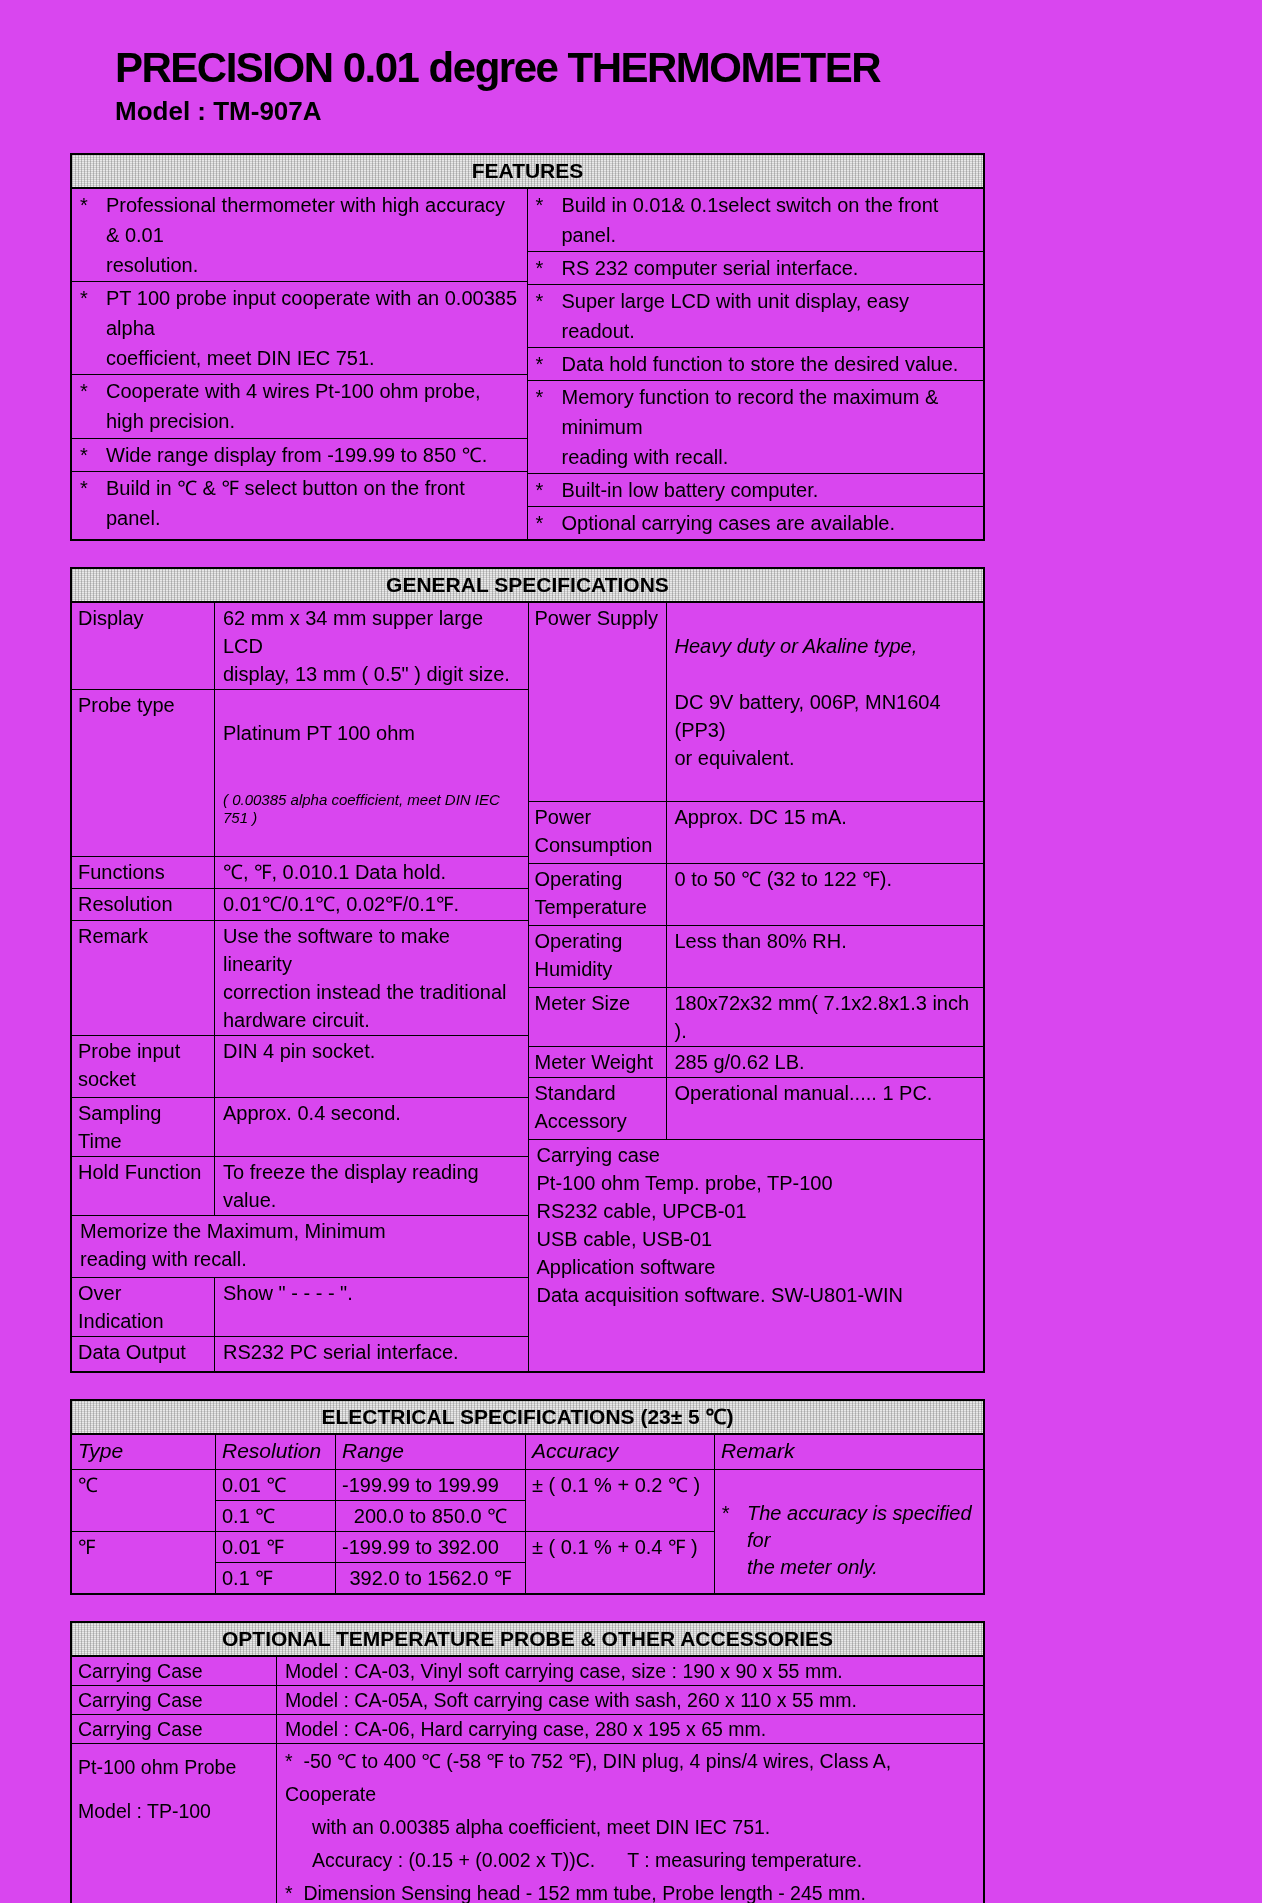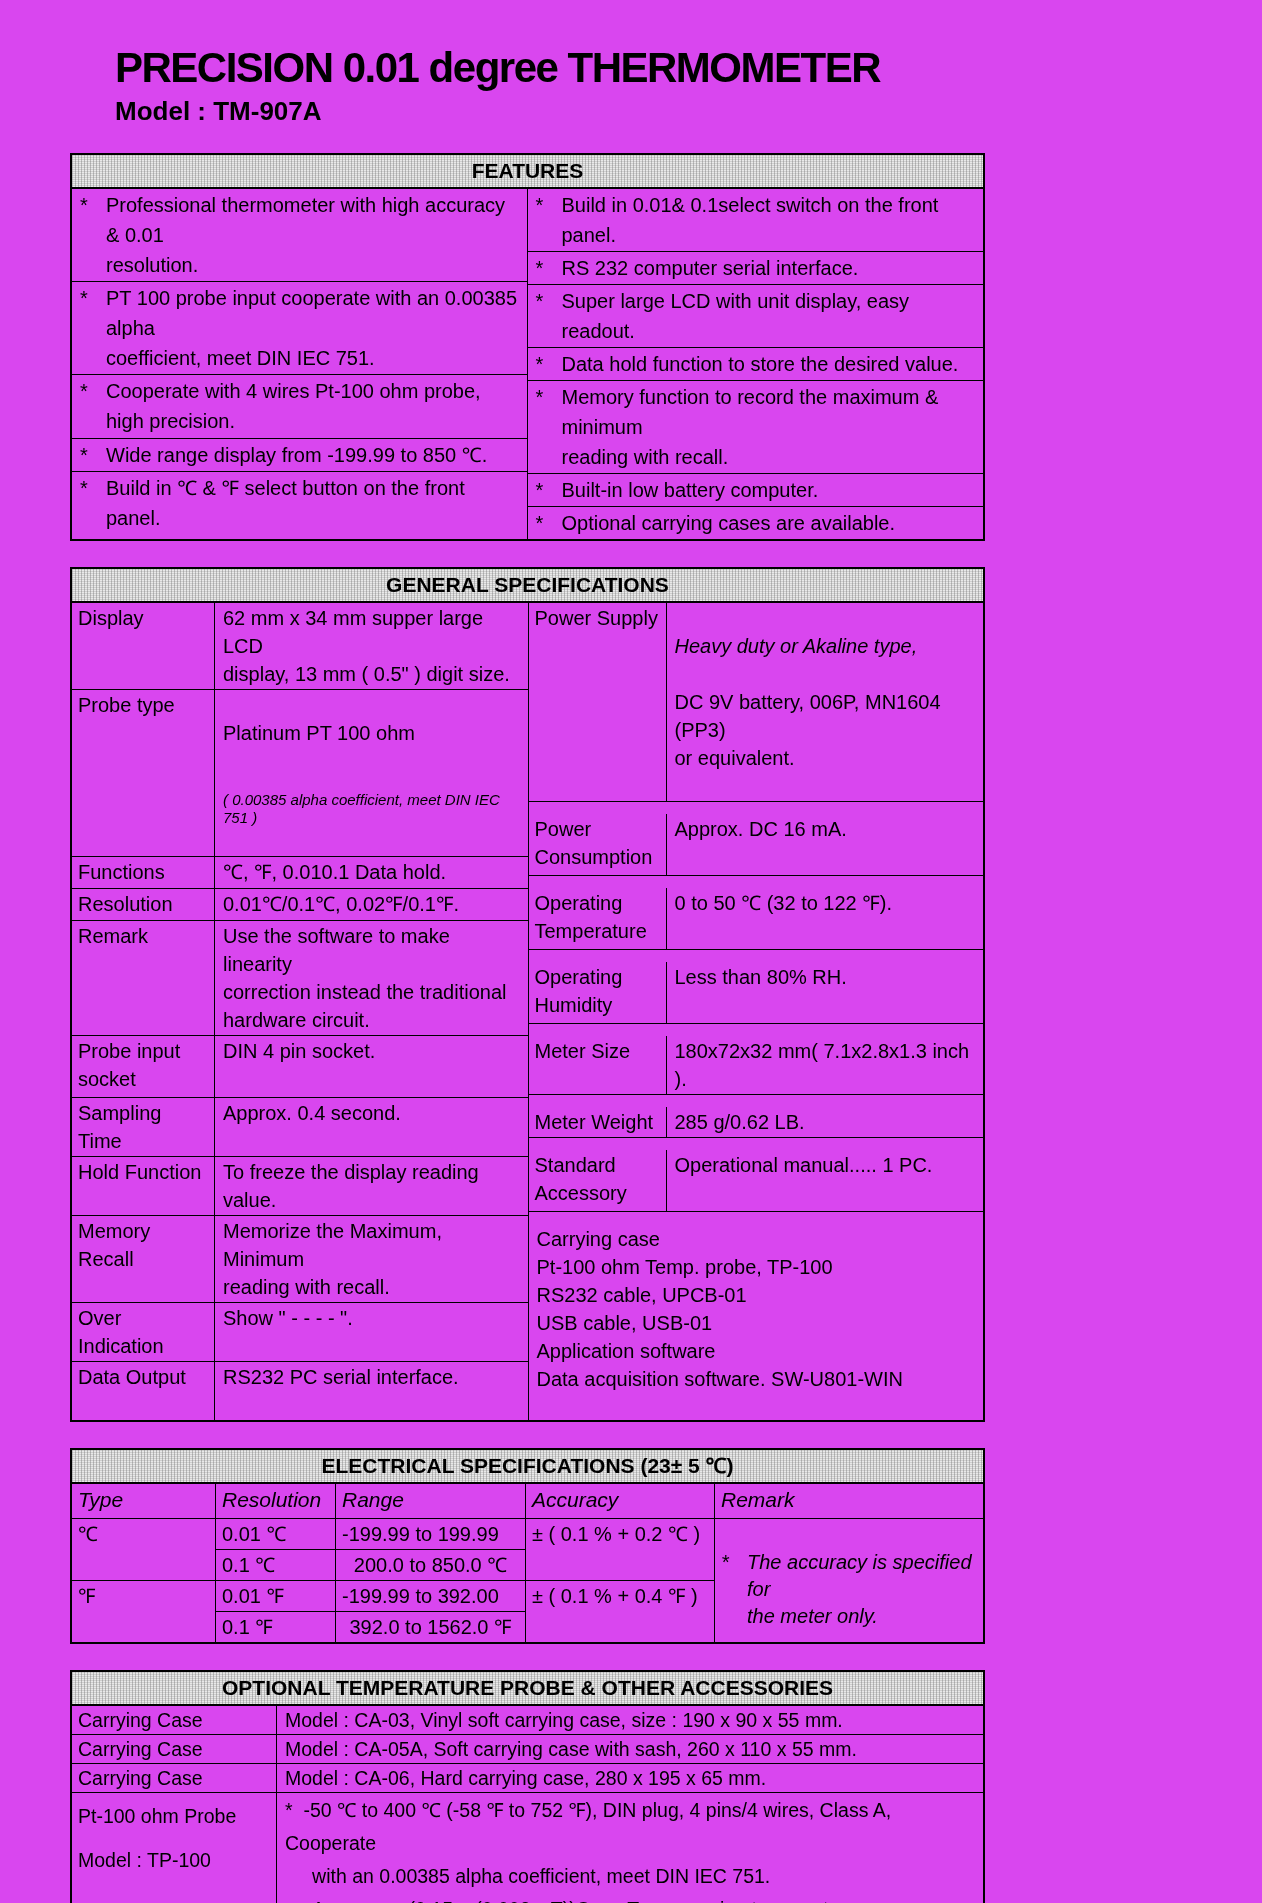--- a/index.html
+++ b/index.html
@@ -27,21 +27,21 @@
   .f-col{width:50%;display:flex;flex-direction:column;box-sizing:border-box;}
   .f-col.left{border-right:1.5px solid #000;}
   .f-row{display:flex;border-bottom:1.5px solid #000;padding:1px 6px 1px 8px;box-sizing:border-box;}
   .f-row:last-child{border-bottom:none;flex:1;}
   .star{width:26px;flex:none;}
   .pre{white-space:pre-line;}
 
   
   .gs-body{display:flex;font-size:20px;line-height:28px;}
   .gs-half{width:50%;display:flex;flex-direction:column;box-sizing:border-box;}
-  .gs-half.right{border-left:1.5px solid #000;gap:12px;}
+  .gs-half.right{border-left:1.5px solid #000;}
   .gs-row{display:flex;border-bottom:1.5px solid #000;box-sizing:border-box;}
   .gs-row:last-child{border-bottom:none;flex:1;}
   .gs-label{flex:none;border-right:1.5px solid #000;padding:1px 4px 1px 6px;box-sizing:border-box;white-space:pre-line;}
   .gs-half.left  .gs-label{width:143px;}
   .gs-half.right .gs-label{width:138px;}
   .gs-value{flex:1;padding:1px 4px 1px 8px;white-space:pre-line;}
   .gs-note{font-style:italic;font-size:15px;line-height:18px;margin-top:16px;}
   .it{font-style:italic;}
 
   
@@ -168,21 +168,20 @@
         </div>
         <div class="gs-row" style="min-height:34px">
           <div class="gs-label">Sampling Time</div>
           <div class="gs-value">Approx. 0.4 second.</div>
         </div>
         <div class="gs-row" style="min-height:34px">
           <div class="gs-label">Hold Function</div>
           <div class="gs-value">To freeze the display reading value.</div>
         </div>
         <div class="gs-row" style="min-height:62px">
-          <div class="gs-label">Memory Recall</div>
           <div class="gs-value">Memorize the Maximum, Minimum
 reading with recall.</div>
         </div>
         <div class="gs-row" style="min-height:34px">
           <div class="gs-label">Over Indication</div>
           <div class="gs-value">Show " - - - - ".</div>
         </div>
         <div class="gs-row" style="min-height:34px">
           <div class="gs-label">Data Output</div>
           <div class="gs-value">RS232 PC serial interface.</div>
@@ -193,21 +192,21 @@
           <div class="gs-label">Power Supply</div>
           <div class="gs-value">
             <div class="it">Heavy duty or Akaline type,</div>
             <div class="pre">DC 9V battery, 006P, MN1604 (PP3)
 or equivalent.</div>
           </div>
         </div>
         <div class="gs-row" style="min-height:62px">
           <div class="gs-label">Power
 Consumption</div>
-          <div class="gs-value">Approx. DC 16 mA.</div>
+          <div class="gs-value">Approx. DC 15 mA.</div>
         </div>
         <div class="gs-row" style="min-height:62px">
           <div class="gs-label">Operating
 Temperature</div>
           <div class="gs-value">0 to 50 ℃ (32 to 122 ℉).</div>
         </div>
         <div class="gs-row" style="min-height:62px">
           <div class="gs-label">Operating
 Humidity</div>
           <div class="gs-value">Less than 80% RH.</div>

